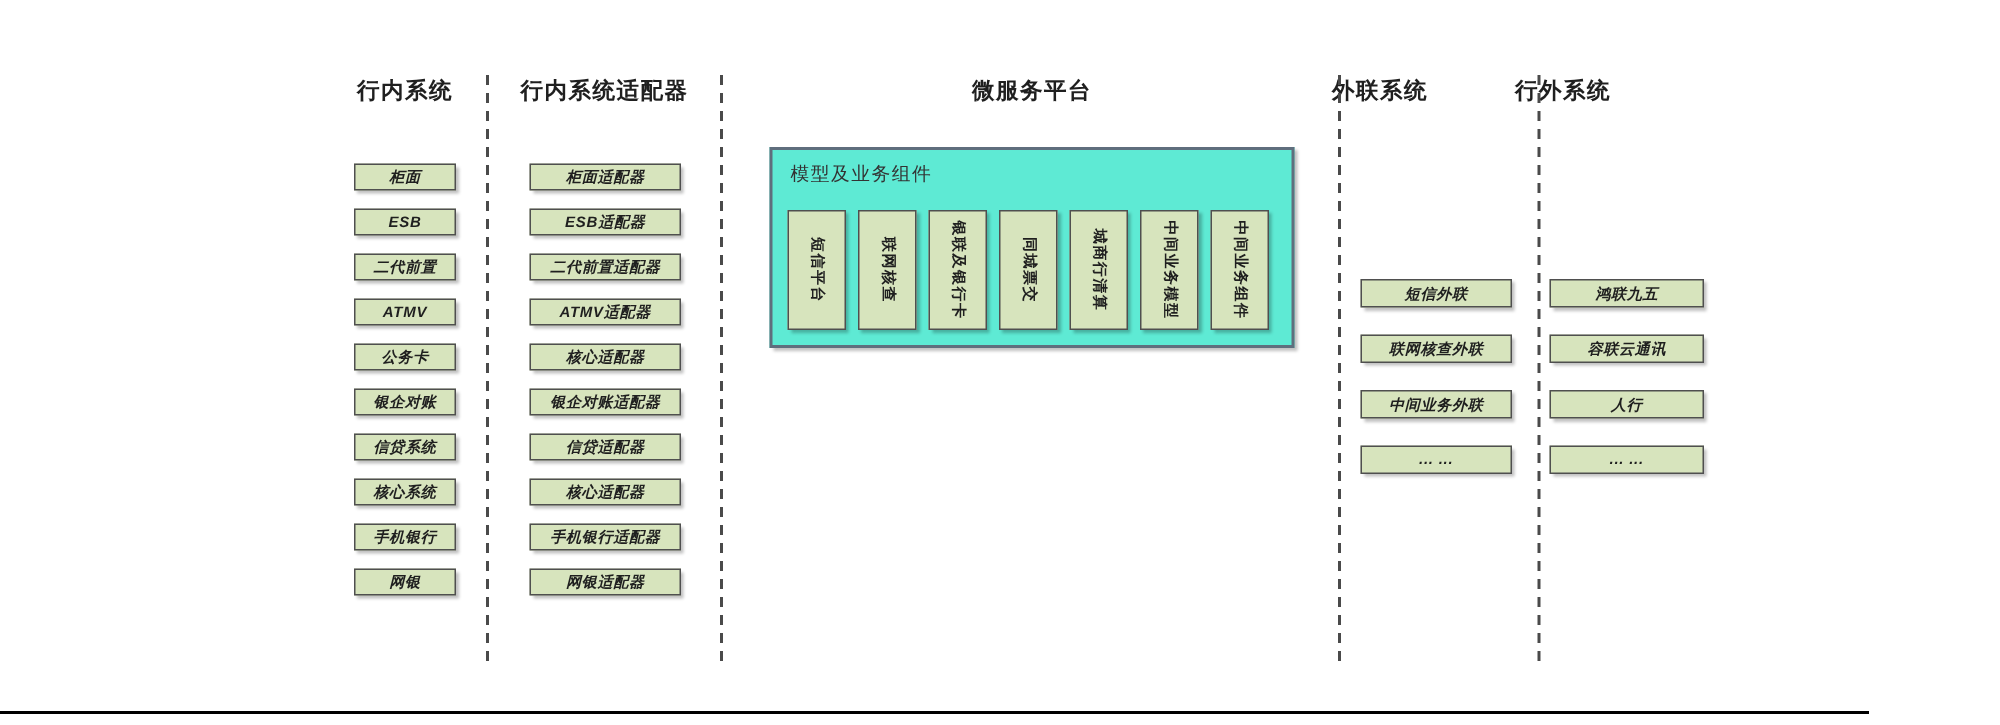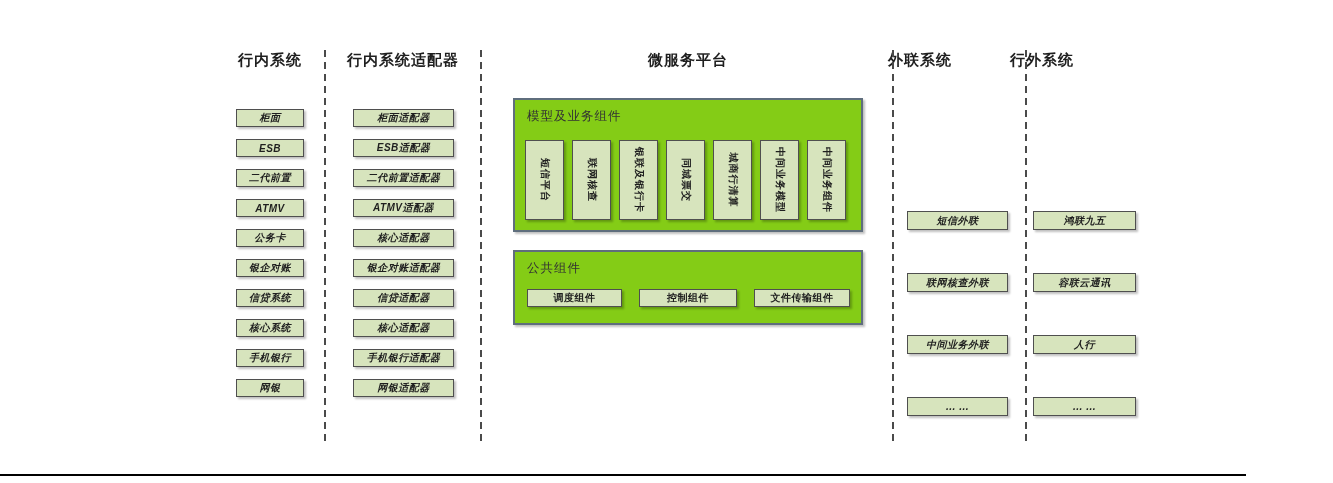--- a/index.html
+++ b/index.html
@@ -16,23 +16,23 @@
     background:repeating-linear-gradient(180deg,#4a4a4a 0px,#4a4a4a 7px,transparent 7px,transparent 12px);
   }
   .stack{position:absolute;display:flex;flex-direction:column;font-style:italic;}
   .box{
     box-sizing:border-box;background:#d7e4bd;border:1.5px solid #4f4f4f;
     display:flex;align-items:center;justify-content:center;
     font-size:10px;font-weight:bold;color:#1f1f1f;letter-spacing:0.5px;
     box-shadow:2px 2px 2px rgba(0,0,0,0.25);white-space:nowrap;
   }
   .stack .box{height:18px;margin-bottom:12px;width:100%;}
-  .stack.wide .box{height:19px;margin-bottom:18px;margin-top:25px;}
+  .stack.wide .box{height:19px;margin-bottom:18px;}
   .panel{
-    position:absolute;box-sizing:border-box;background:#84cc16;border:2px solid #5f6e7d;
+    position:absolute;box-sizing:border-box;background:#5eead4;border:2px solid #5f6e7d;
     box-shadow:2px 2px 2px rgba(0,0,0,0.25);
   }
   .panel-label{position:absolute;left:12px;top:8px;font-size:12.5px;color:#333333;letter-spacing:1px;}
   .vrow{position:absolute;left:10px;top:40px;height:80px;display:flex;gap:8px;}
   .vbox{position:relative;width:39px;height:80px;}
   .vtext{
     position:absolute;left:50%;top:50%;width:80px;
     transform:translate(-50%,-50%) rotate(90deg);
     text-align:center;font-size:10px;font-weight:bold;letter-spacing:1px;white-space:nowrap;
   }
@@ -104,28 +104,20 @@
         </div>
       <div class="box vbox">
           <span class="vtext">中间业务模型</span>
         </div>
       <div class="box vbox">
           <span class="vtext">中间业务组件</span>
         </div>
     </div>
   </div>
 
-  <div class="panel" style="left:513px;top:250px;width:350px;height:75px">
-    <div class="panel-label">公共组件</div>
-    <div class="hrow">
-      <div class="box">调度组件</div>
-      <div class="box">控制组件</div>
-      <div class="box">文件传输组件</div>
-    </div>
-  </div>
 
 
   <div class="stack wide" style="left:907px;top:186px;width:101px">
     <div class="box">短信外联</div>
     <div class="box">联网核查外联</div>
     <div class="box">中间业务外联</div>
     <div class="box">... ...</div>
   </div>
 
   <div class="stack wide" style="left:1033px;top:186px;width:103px">

